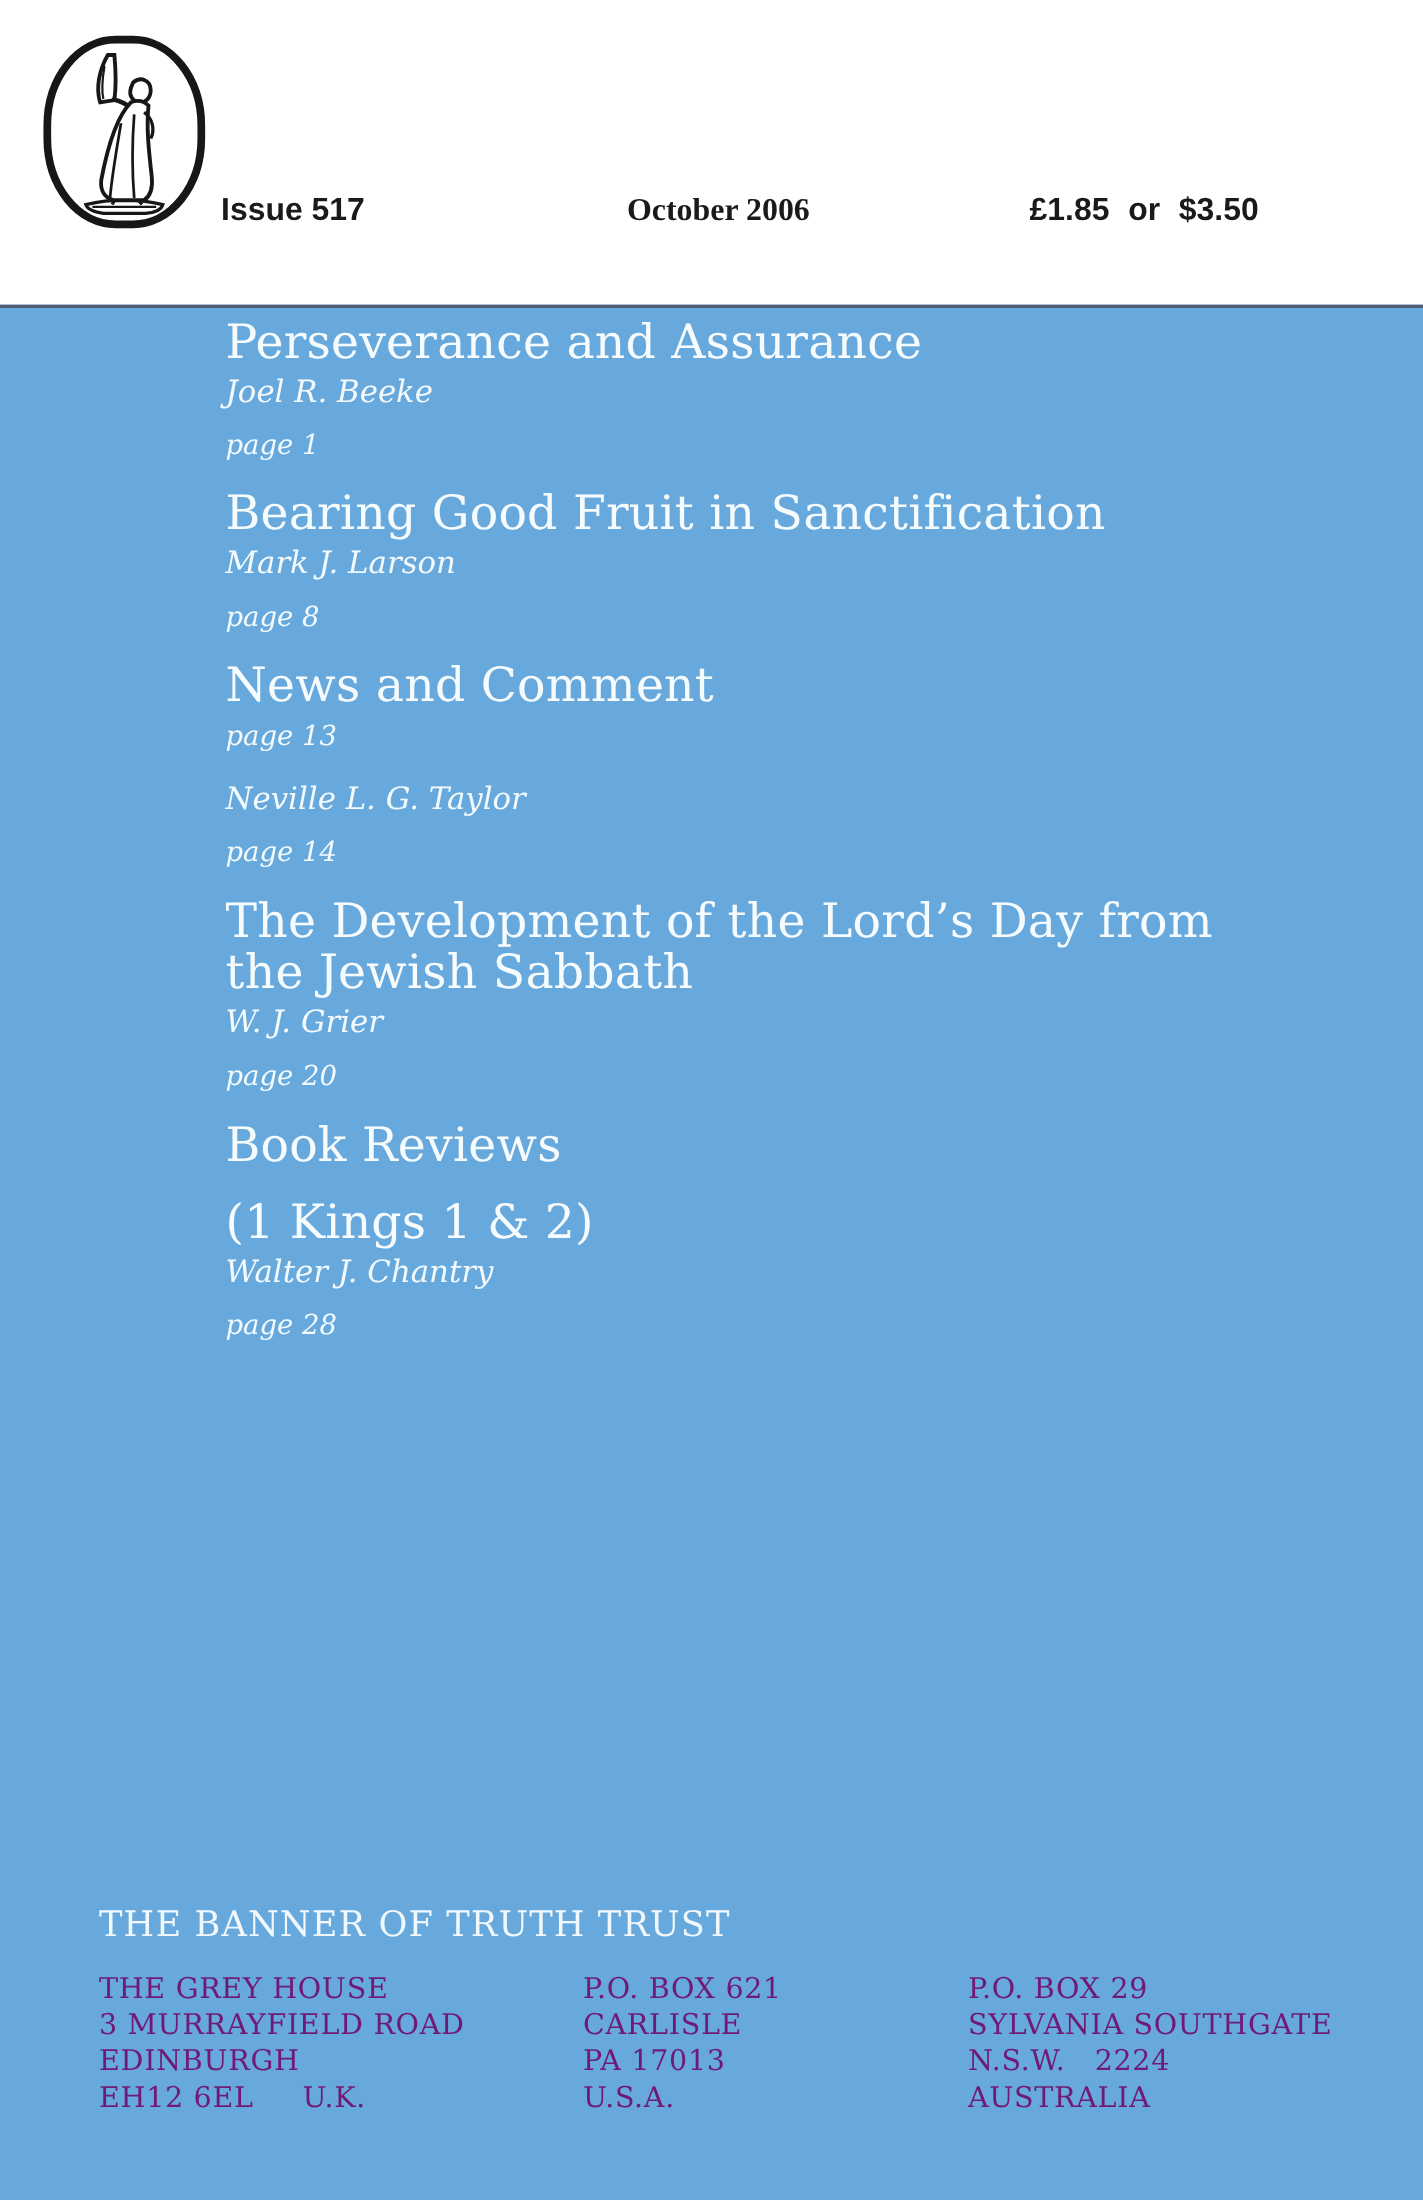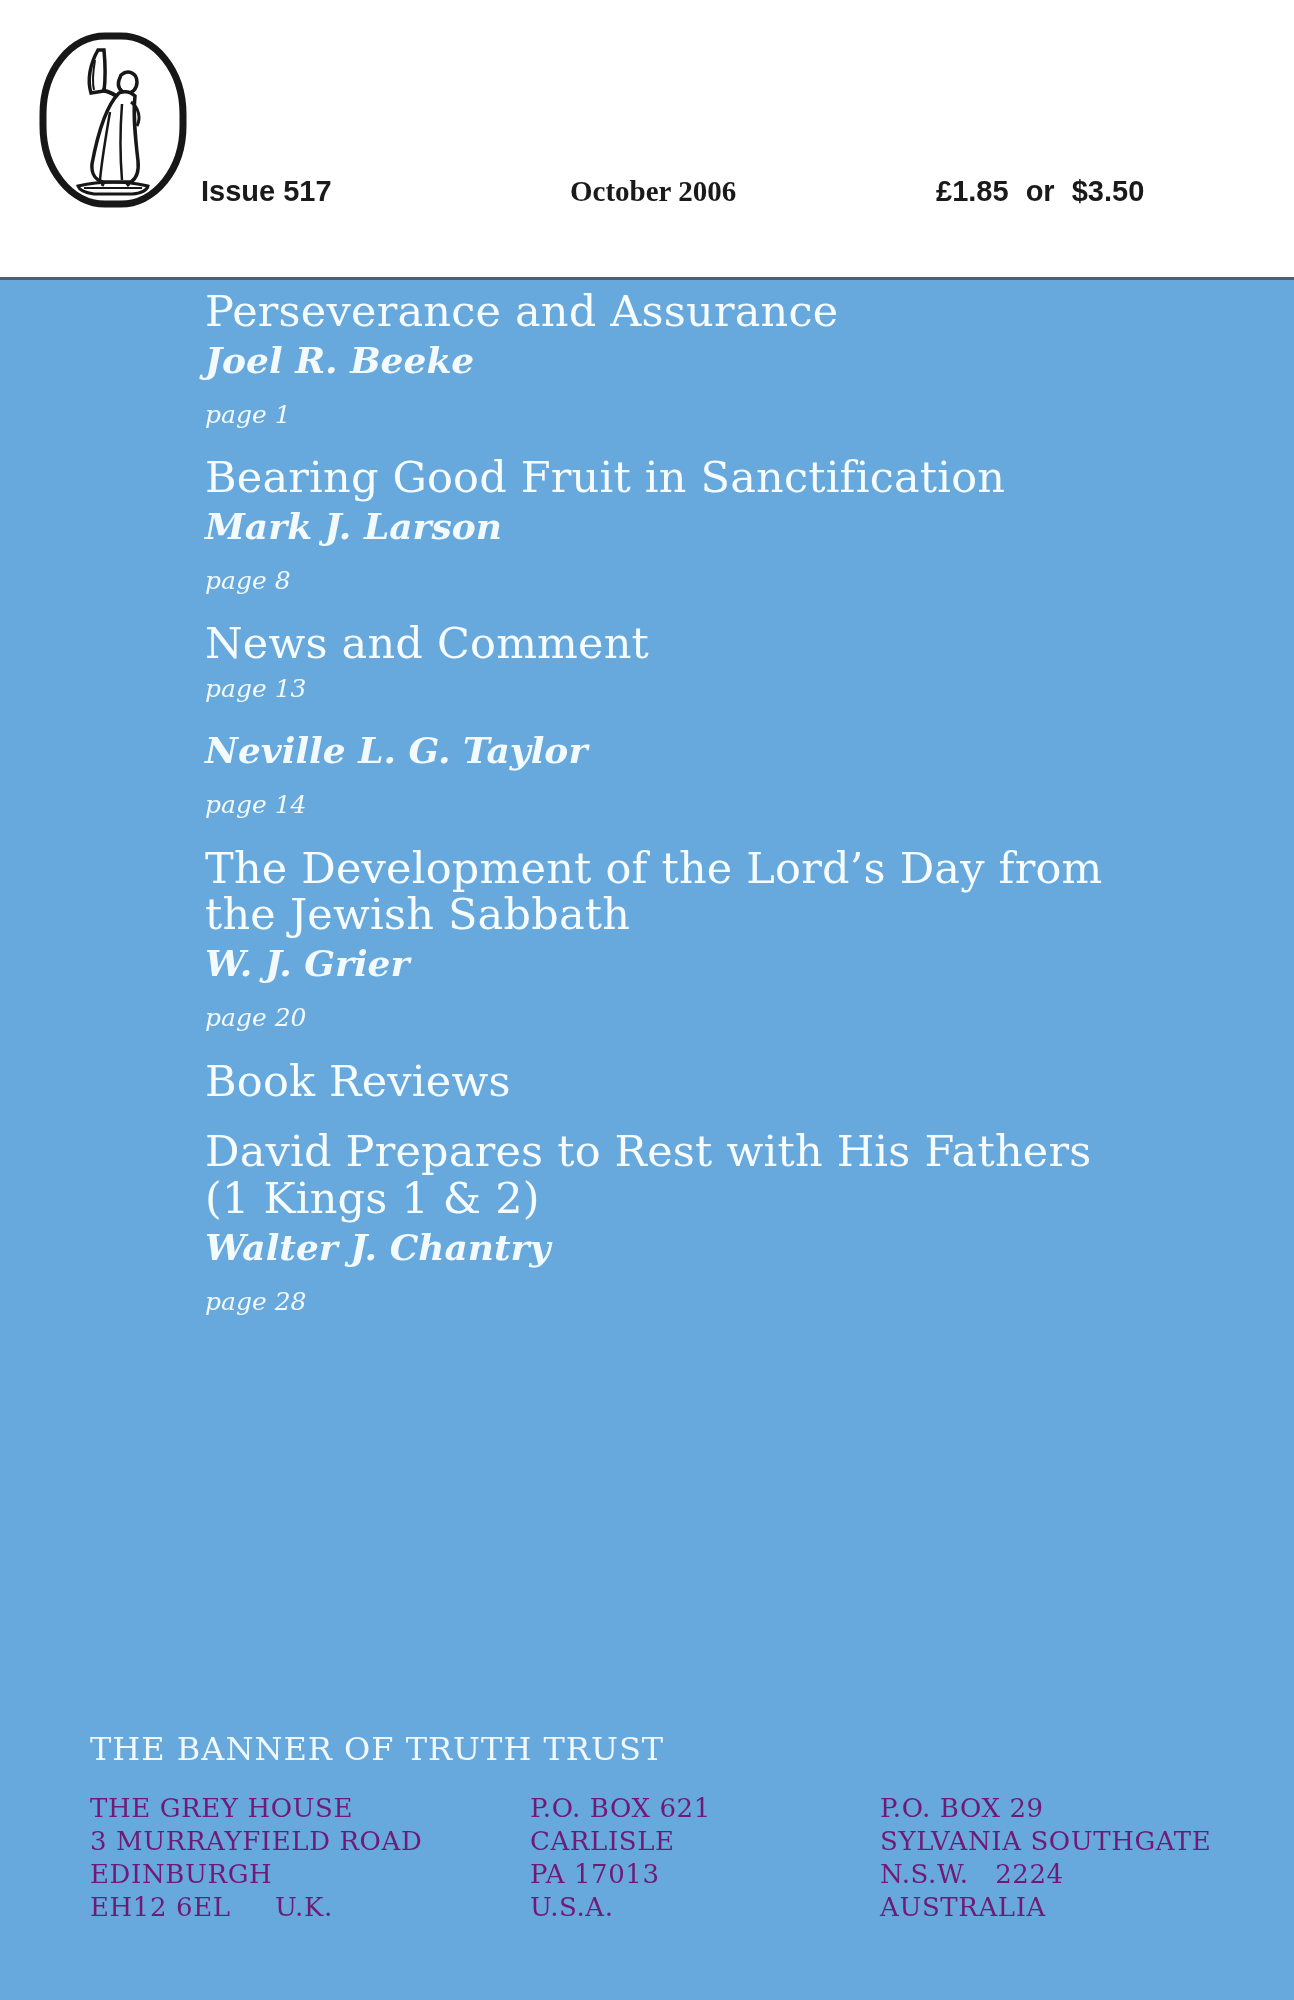--- a/index.html
+++ b/index.html
@@ -56,24 +56,23 @@
   }
   .toc-entry{margin-bottom:24px;}
   .toc-title{
     font-size:43px;
     line-height:1.09;
     letter-spacing:0.2px;
     color:#f6fbfe;
   }
   .toc-author{
     font-style:italic;
-    font-size:36px;
+    font-size:28px;
     line-height:1.25;
     margin-top:3px;
-    font-weight:bold;
   }
   .toc-page{
     font-style:italic;
     font-size:25px;
     line-height:1.25;
     margin-top:16px;
   }
   .toc-entry.no-author .toc-page{margin-top:6px;}
 
   
@@ -169,21 +168,20 @@
           <div class="toc-author">W. J. Grier</div>
           <div class="toc-page">page 20</div>
         </div>
         <div class="toc-entry no-author">
           <div class="toc-title">
             <div>Book Reviews</div>
           </div>
         </div>
         <div class="toc-entry">
           <div class="toc-title">
-            <div>David Prepares to Rest with His Fathers</div>
             <div>(1 Kings 1 &amp; 2)</div>
           </div>
           <div class="toc-author">Walter J. Chantry</div>
           <div class="toc-page">page 28</div>
         </div>
       </div>
 
     <div class="footer">
       <div class="footer-org">THE BANNER OF TRUTH TRUST</div>
       <div class="footer-cols">

